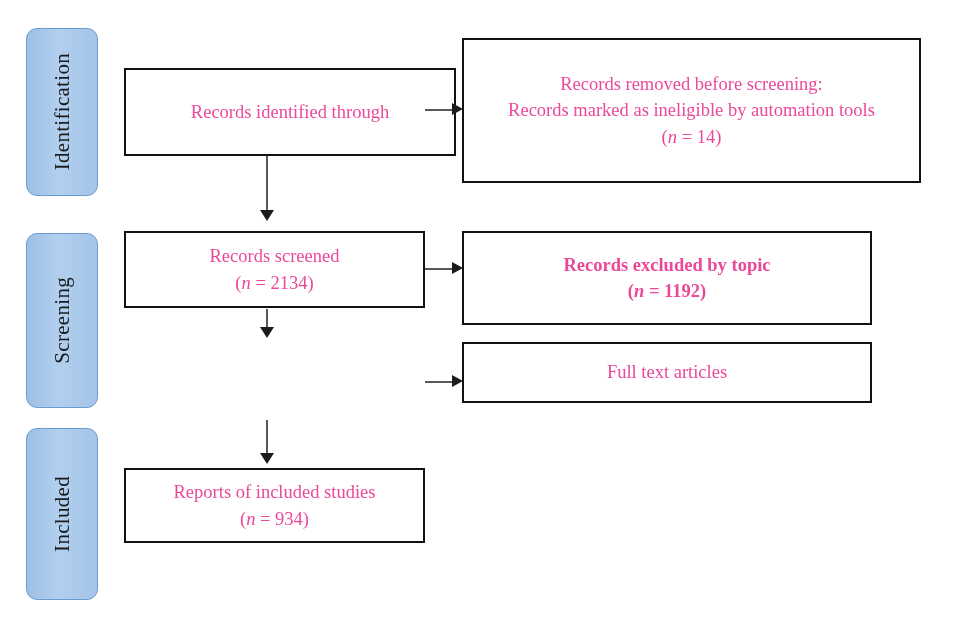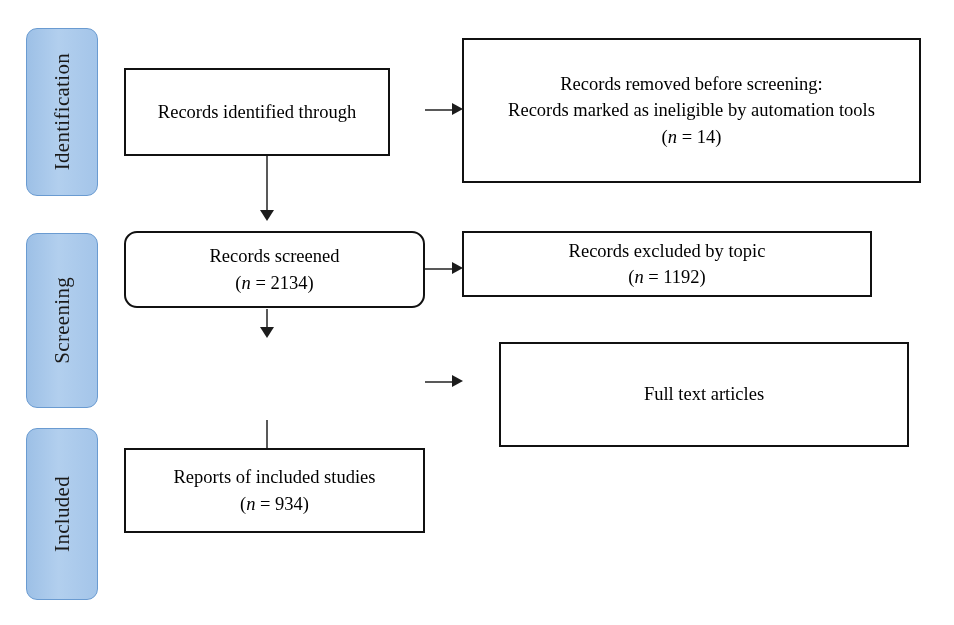--- a/index.html
+++ b/index.html
@@ -40,21 +40,21 @@
   .flow-box {
     position: absolute;
     box-sizing: border-box;
     border: 2px solid #111111;
     background: #ffffff;
     display: flex;
     flex-direction: column;
     align-items: center;
     justify-content: center;
     text-align: center;
-    color: #000000;
+    color: #ec4899;
     font-size: 18.5px;
     line-height: 1.42;
     padding: 20px 8px;
   }
   .flow-box .line {
     display: block;
     white-space: nowrap;
   }
   .flow-box .line i {
     font-style: italic;
@@ -93,61 +93,61 @@
   </div>
 
   <div class="stage-bar" style="left:26px; top:233px; width:72px; height:175px;">
     <span class="stage-label">Screening</span>
   </div>
 
   <div class="stage-bar" style="left:26px; top:428px; width:72px; height:172px;">
     <span class="stage-label">Included</span>
   </div>
 
-  <div class="flow-box" style="left:124px; top:68px; width:266px; height:88px;">
+  <div class="flow-box" style="left:124px; top:68px; width:332px; height:88px;">
     <span class="line">Records identified through</span>
   </div>
 
   <div class="flow-box" style="left:462px; top:38px; width:459px; height:145px;">
     <span class="line">Records removed before screening:</span>
     <span class="line">Records marked as ineligible by automation tools</span>
     <span class="line">(<i>n</i> = 14)</span>
   </div>
 
   <div class="conn horz" style="left:425px; top:109px; width:29px;"></div>
   <div class="arrowhead right" style="left:452px; top:103px;"></div>
 
   <div class="conn vert" style="left:266px; top:156px; height:56px;"></div>
   <div class="arrowhead down" style="left:260px; top:210px;"></div>
 
-  <div class="flow-box" style="left:124px; top:231px; width:301px; height:77px;border-radius:13px;">
+  <div class="flow-box" style="left:124px; top:231px; width:301px; height:77px;">
     <span class="line">Records screened</span>
     <span class="line">(<i>n</i> = 2134)</span>
   </div>
 
-  <div class="flow-box" style="left:462px; top:231px; width:410px; height:66px;">
+  <div class="flow-box" style="left:462px; top:231px; width:410px; height:94px;font-weight:bold;">
     <span class="line">Records excluded by topic</span>
     <span class="line">(<i>n</i> = 1192)</span>
   </div>
 
   <div class="conn horz" style="left:425px; top:268px; width:29px;"></div>
   <div class="arrowhead right" style="left:452px; top:262px;"></div>
 
   <div class="conn vert" style="left:266px; top:309px; height:20px;"></div>
   <div class="arrowhead down" style="left:260px; top:327px;"></div>
 
 
-  <div class="flow-box" style="left:462px; top:342px; width:410px; height:105px;margin-left:37px;">
+  <div class="flow-box" style="left:462px; top:342px; width:410px; height:61px;">
     <span class="line">Full text articles</span>
   </div>
 
   <div class="conn horz" style="left:425px; top:381px; width:29px;"></div>
   <div class="arrowhead right" style="left:452px; top:375px;"></div>
 
   <div class="conn vert" style="left:266px; top:420px; height:35px;"></div>
   <div class="arrowhead down" style="left:260px; top:453px;"></div>
 
-  <div class="flow-box" style="left:124px; top:448px; width:301px; height:85px;">
+  <div class="flow-box" style="left:124px; top:468px; width:301px; height:75px;">
     <span class="line">Reports of included studies</span>
     <span class="line">(<i>n</i> = 934)</span>
   </div>
 
 </div>
 
 </body></html>

